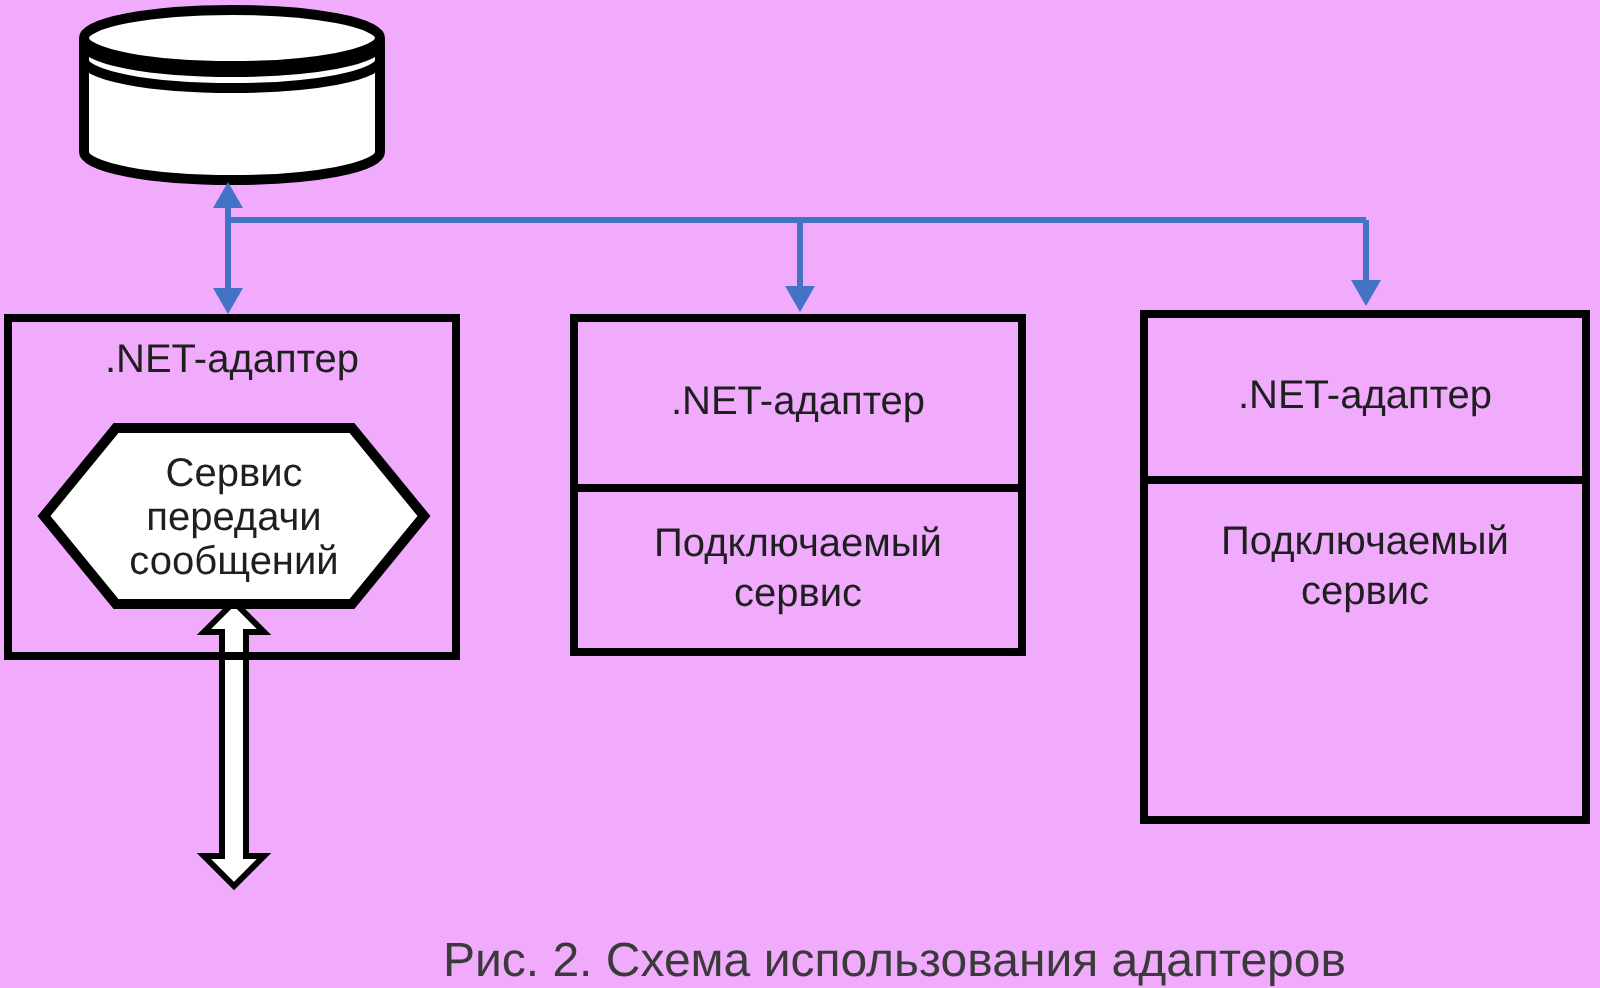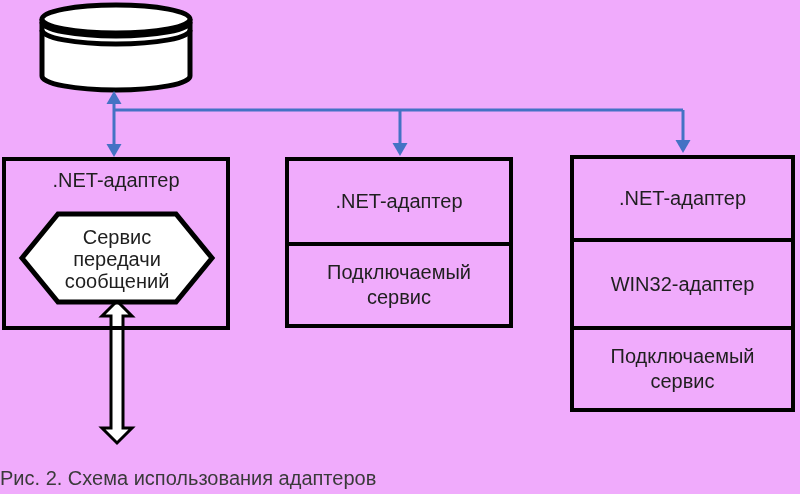--- a/index.html
+++ b/index.html
@@ -78,22 +78,22 @@
     text-align: center;
     font-size: 20px;
     line-height: 22px;
     white-space: pre-line;
   }
   .caption {
     position: absolute;
     left: 0;
     top: 467px;
     width: 673px;
-    text-align: left;
-    font-size: 20px;
+    text-align: right;
+    font-size: 24px;
     color: #3a3a3a;
   }
 </style>
 </head>
 <body>
 
 <div class="stage">
 
   <svg class="layer" viewBox="0 0 800 494">
 
@@ -134,20 +134,19 @@
 сообщений</div>
 
   <div class="box box-middle">
     <div class="cell">.NET-адаптер</div>
     <div class="cell">Подключаемый
 сервис</div>
   </div>
 
   <div class="box box-right">
     <div class="cell">.NET-адаптер</div>
-    <div class="cell">WIN32-адаптер</div>
     <div class="cell">Подключаемый
 сервис</div>
   </div>
 
   <div class="caption">Рис. 2. Схема использования адаптеров</div>
 
 </div>
 
 </body></html>

